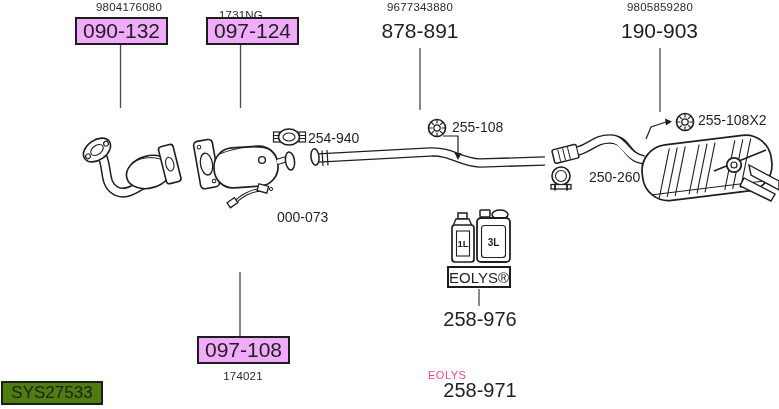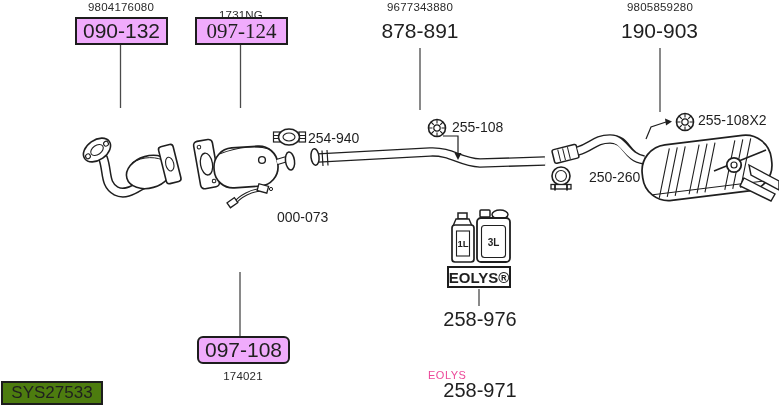--- a/index.html
+++ b/index.html
@@ -9,21 +9,21 @@
   .oe{position:absolute;font-size:11.5px;text-align:center;letter-spacing:.2px;color:#2a2a2a;}
   .refbox{position:absolute;width:93px;height:28px;border:2px solid #1d1d1d;box-sizing:border-box;
           font-size:21px;display:flex;align-items:center;justify-content:center;background:#f0abfc;}
   .refplain{position:absolute;font-size:21px;text-align:center;}
   .plabel{position:absolute;font-size:14px;white-space:nowrap;}
   .numlg{position:absolute;font-size:20px;text-align:center;width:104px;}
   .smallcap{position:absolute;font-size:11px;text-align:left;width:104px;letter-spacing:.5px;color:#ec4899;}
   .sysbox{position:absolute;left:1px;top:381px;width:102px;height:24px;border:2px solid #1d1d1d;
           box-sizing:border-box;font-size:17px;display:flex;align-items:center;justify-content:center;background:#4d7c0f;}
   .eolysbox{position:absolute;left:447px;top:266px;width:64px;height:22px;border:2px solid #1d1d1d;
-          box-sizing:border-box;font-size:15px;font-weight:bold;display:flex;align-items:center;justify-content:center;background:#fff;}
+          box-sizing:border-box;font-size:15px;font-weight:normal;display:flex;align-items:center;justify-content:center;background:#fff;}
 </style>
 </head>
 <body>
 
 <div class="stage">
 
   <svg class="art" width="779" height="409" viewBox="0 0 779 409">
 
     <g stroke="#4a4a4a" stroke-width="1.3">
       <line x1="120.5" y1="45" x2="120.5" y2="108"></line>
@@ -157,37 +157,37 @@
     </g>
     <g stroke="#1f1f1f" fill="none">
       <rect x="480" y="210" width="10" height="7" rx="1" fill="#ffffff" stroke-width="1.5"></rect>
       <ellipse cx="500" cy="214.5" rx="8" ry="4.5" fill="#ffffff" stroke-width="1.5"></ellipse>
       <rect x="477" y="218" width="33" height="44" rx="4" fill="#ffffff" stroke-width="1.8"></rect>
       <rect x="481.5" y="225.5" width="24" height="32" rx="3" stroke-width="1.1"></rect>
       <text x="493.5" y="246" text-anchor="middle" font-family="Liberation Sans, sans-serif" font-size="10" font-weight="bold" fill="#1f1f1f" stroke="none">3L</text>
     </g>
   </svg>
 
-  <div class="oe" style="left:60px;top:1px;width:122px;">9804176080</div>
+  <div class="oe" style="left:68px;top:1px;width:122px;">9804176080</div>
   <div class="oe" style="left:180px;top:1px;width:122px;margin-top:8px;">1731NG</div>
   <div class="oe" style="left:359px;top:1px;width:122px;">9677343880</div>
   <div class="oe" style="left:599px;top:1px;width:122px;">9805859280</div>
 
   <div class="refbox" style="left:75px;top:17px;">090-132</div>
-  <div class="refbox" style="left:195px;top:17px;font-family:Liberation Serif, serif;">097-124</div>
+  <div class="refbox" style="left:206px;top:17px;">097-124</div>
   <div class="refplain" style="left:369px;top:19px;width:102px;">878-891</div>
   <div class="refplain" style="left:608px;top:19px;width:103px;">190-903</div>
 
   <div class="plabel" style="left:308px;top:130px;">254-940</div>
   <div class="plabel" style="left:452px;top:119px;">255-108</div>
   <div class="plabel" style="left:698px;top:112px;">255-108X2</div>
   <div class="plabel" style="left:277px;top:209px;">000-073</div>
   <div class="plabel" style="left:577px;top:169px;margin-left:12px;">250-260</div>
 
-  <div class="refbox" style="left:197px;top:336px;border-radius:6px;">097-108</div>
+  <div class="refbox" style="left:197px;top:336px;">097-108</div>
   <div class="oe" style="left:183px;top:370px;width:120px;">174021</div>
 
   <div class="eolysbox">EOLYS®</div>
   <div class="numlg" style="left:428px;top:308px;">258-976</div>
   <div class="numlg" style="left:428px;top:337px;margin-top:42px;">258-971</div>
   <div class="smallcap" style="left:428px;top:369px;">EOLYS</div>
 
   <div class="sysbox">SYS27533</div>
 
 </div>

